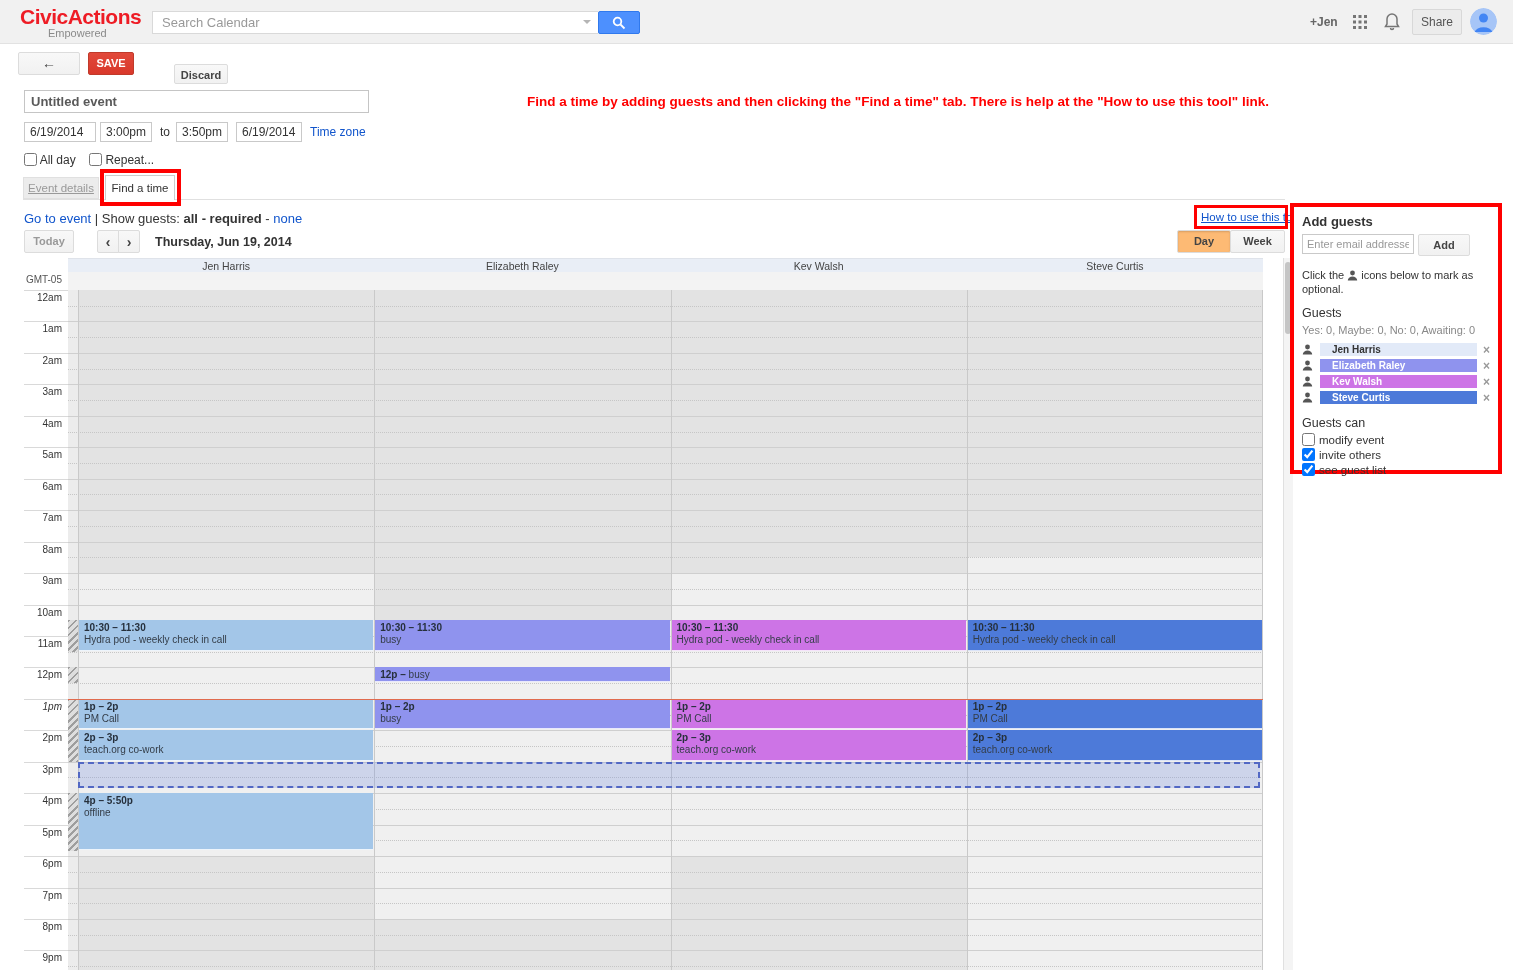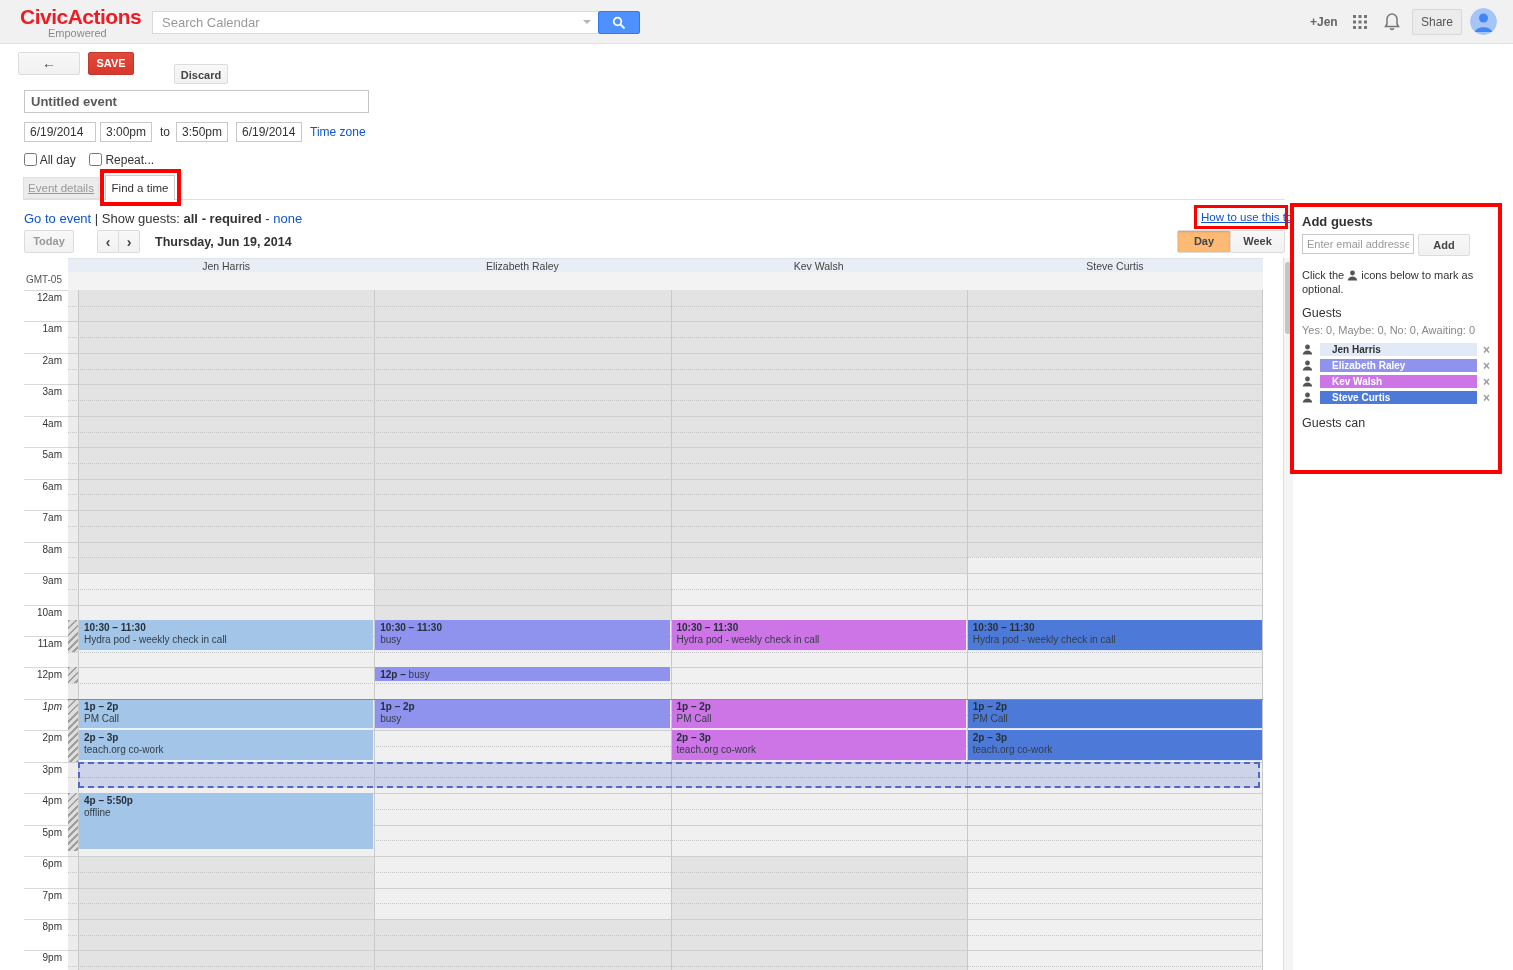--- a/index.html
+++ b/index.html
@@ -137,20 +137,21 @@
           <path d="M4.5 24 a9.5 7 0 0 1 18 0 z" fill="#4285f4"></path>
         </svg>
     </div>
   </div>
 
   <button class="btn toolbar-back"><span>←</span></button>
   <button class="btn btn-red toolbar-save">SAVE</button>
   <button class="btn toolbar-discard">Discard</button>
 
   <input class="title-input" value="Untitled event" style="">
+  <div class="instruction">Find a time by adding guests and then clicking the "Find a time" tab. There is help at the "How to use this tool" link.</div>
 
   <input class="fld" style="left: 24px; width: 72px;" value="6/19/2014">
   <input class="fld" style="left: 100px; width: 52px;" value="3:00pm">
   <span class="lbl" style="top:125px;left:160px">to</span>
   <input class="fld" style="left: 176px; width: 52px;" value="3:50pm">
   <input class="fld" style="left: 236px; width: 66px;" value="6/19/2014">
   <span class="lbl link" style="top:125px;left:310px">Time zone</span>
 
   <div class="chk-row">
     <input type="checkbox" style="">
@@ -396,15 +397,20 @@
         <div class="guest-row">
           <svg class="picon" width="11" height="11" viewBox="0 0 11 11">
             <circle cx="5.5" cy="3" r="2.4" fill="#555"></circle>
             <path d="M0.8 10.5 a4.7 4 0 0 1 9.4 0 z" fill="#555"></path>
           </svg>
           <div class="guest-chip" style="background: rgb(77, 122, 217); color: rgb(255, 255, 255);">Steve Curtis</div>
           <span class="guest-x">×</span>
         </div>
       </div>
     <div class="sb-h2">Guests can</div>
+    <div id="perm-list" style="margin-top:3px">
+        <div class="perm"><input type="checkbox" style=""><span>modify event</span></div>
+        <div class="perm"><input type="checkbox" checked="" style=""><span>invite others</span></div>
+        <div class="perm"><input type="checkbox" checked="" style=""><span>see guest list</span></div>
+      </div>
   </div>
 
 </div>
 
 </body></html>

